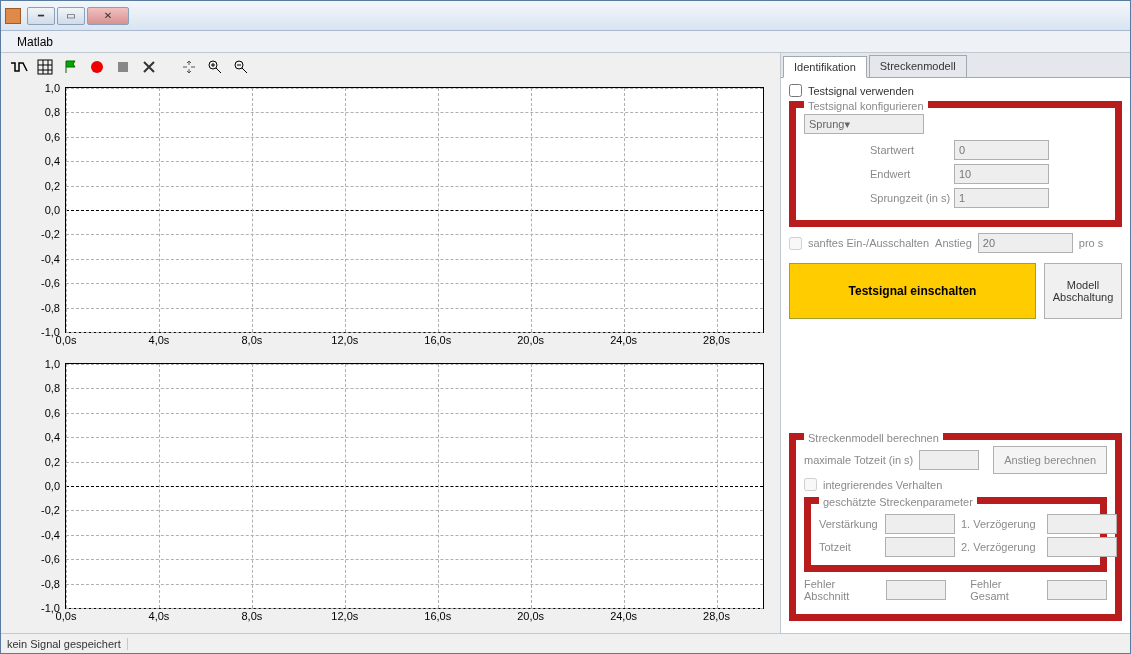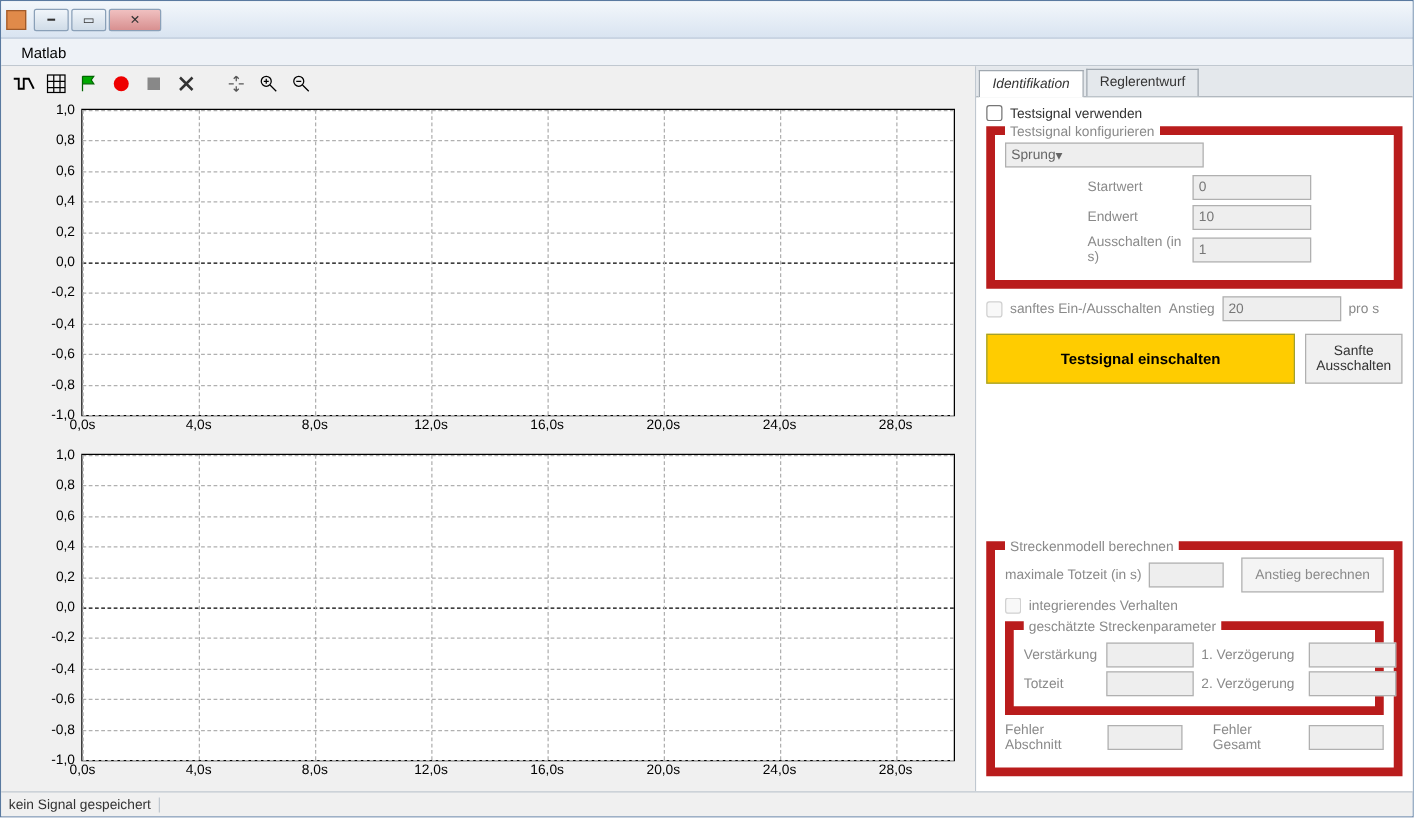--- a/index.html
+++ b/index.html
@@ -22,33 +22,33 @@
 .chart-inner { position: absolute; left: 60px; right: 12px; top: 6px; bottom: 20px; border: 1px solid #000; background: #fff; }
 .grid-h, .grid-v { position: absolute; border-color: #b0b0b0; }
 .grid-h { left: 0; right: 0; border-top: 1px dashed #b0b0b0; }
 .grid-v { top: 0; bottom: 0; border-left: 1px dashed #b0b0b0; }
 .zero-line { position: absolute; left: 0; right: 0; border-top: 1px dashed #000; }
 .y-label { position: absolute; right: 100%; padding-right: 6px; font-size: 11px; color: #000; transform: translateY(-50%); white-space: nowrap; }
 .x-label { position: absolute; top: 100%; padding-top: 2px; font-size: 11px; color: #000; transform: translateX(-50%); white-space: nowrap; }
 .right-pane { width: 350px; background: #f0f0f0; border-left: 1px solid #c0c8d0; display: flex; flex-direction: column; }
 .tabs { display: flex; border-bottom: 1px solid #a0a8b0; background: #e4e8ec; }
 .tab { padding: 4px 10px; font-size: 11px; border: 1px solid #a0a8b0; border-bottom: none; margin-top: 2px; margin-left: 2px; background: #e4e8ec; color: #333; }
-.tab.active { background: #fff; border-bottom: 1px solid #fff; position: relative; top: 1px; font-style: italic; }
+.tab.active { background: #fff; border-bottom: 1px solid #fff; position: relative; top: 1px; }
 .tab-content { flex: 1; background: #fff; padding: 6px 8px; display: flex; flex-direction: column; font-size: 11px; color: #333; }
 .row { display: flex; align-items: center; gap: 6px; margin-bottom: 4px; }
 .fieldset { border: 7px solid #b91c1c; padding: 6px 8px 8px 8px; margin-bottom: 6px; position: relative; }
 .fieldset.disabled { color: #8a8a8a; }
 .legend { position: absolute; top: -8px; left: 8px; background: #fff; padding: 0 4px; font-size: 11px; }
-.sel { width: 159px; height: 20px; border: 1px solid #b0b0b0; background: #eee; font-size: 11px; padding: 1px 4px; display: flex; align-items: center; justify-content: flex-start; color: #666; }
+.sel { width: 120px; height: 20px; border: 1px solid #b0b0b0; background: #eee; font-size: 11px; padding: 1px 4px; display: flex; align-items: center; justify-content: flex-start; color: #666; }
 .inp { width: 95px; height: 20px; border: 1px solid #b0b0b0; background: #eee; font-size: 11px; padding: 2px 4px; color: #777; }
 .form-row { display: flex; align-items: center; margin-bottom: 4px; }
 .form-row .lbl { width: 150px; text-align: left; padding-left: 66px; }
 .chk { width: 13px; height: 13px; }
 .btn-bar { display: flex; gap: 8px; margin-top: 6px; }
-.big-btn { height: 40px; border: 1px solid #a0a030; display: flex; align-items: center; justify-content: center; font-size: 12px; font-weight: bold; }
+.big-btn { height: 56px; border: 1px solid #a0a030; display: flex; align-items: center; justify-content: center; font-size: 12px; font-weight: bold; }
 .big-btn.yellow { flex: 1; background: #ffcc00; color: #000; }
 .big-btn.grey { width: 78px; background: #f0f0f0; color: #333; font-weight: normal; font-size: 11px; border-color: #b0b0b0; text-align: center; padding: 2px; }
 .spacer { flex: 1; }
 .sml-btn { height: 28px; padding: 2px 10px; border: 1px solid #b0b0b0; background: #f4f4f4; font-size: 11px; display: flex; align-items: center; }
 .param-grid { display: grid; grid-template-columns: 60px 70px 80px 70px; gap: 3px 6px; align-items: center; margin-top: 4px; }
 .param-grid .inp { width: 70px; }
 .statusbar { height: 20px; background: #f0f0f0; border-top: 1px solid #c0c8d0; font-size: 11px; display: flex; align-items: center; padding: 0 6px; color: #333; }
 .statusbar .cell { border-right: 1px solid #c0c8d0; padding-right: 6px; }
 </style>
 </head>
@@ -206,21 +206,21 @@
               <div class="grid-v" style="left: 93.3333%;"></div>
               <div class="x-label" style="left: 93.3333%;">28,0s</div>
             </div>
         </div>
       </div>
     </div>
 
     <div class="right-pane">
       <div class="tabs">
         <div class="tab active">Identifikation</div>
-        <div class="tab">Reglerentwurf</div>
+        <div class="tab">Streckenmodell</div>
       </div>
       <div class="tab-content">
         <div class="row">
           <input type="checkbox" class="chk" style="">
           <span>Testsignal verwenden</span>
         </div>
         <div class="fieldset disabled">
           <div class="legend">Testsignal konfigurieren</div>
           <div class="sel">
             <span>Sprung</span>
@@ -229,34 +229,34 @@
           <div style="height:6px"></div>
           <div class="form-row">
             <span class="lbl">Startwert</span>
             <input class="inp" disabled="" value="0" style="">
           </div>
           <div class="form-row">
             <span class="lbl">Endwert</span>
             <input class="inp" disabled="" value="10" style="">
           </div>
           <div class="form-row">
-            <span class="lbl">Ausschalten (in s)</span>
+            <span class="lbl">Sprungzeit (in s)</span>
             <input class="inp" disabled="" value="1" style="">
           </div>
         </div>
         <div class="row" style="color:#8a8a8a;">
           <input type="checkbox" class="chk" disabled="" style="">
           <span>sanftes Ein-/Ausschalten</span>
           <span>Anstieg</span>
           <input class="inp" disabled="" value="20" style="">
           <span>pro s</span>
         </div>
         <div class="btn-bar">
           <div class="big-btn yellow">Testsignal einschalten</div>
-          <div class="big-btn grey">Sanfte Ausschalten</div>
+          <div class="big-btn grey">Modell Abschaltung</div>
         </div>
 
         <div class="spacer"></div>
 
         <div class="fieldset disabled">
           <div class="legend">Streckenmodell berechnen</div>
           <div class="row">
             <span style="flex:1">maximale Totzeit (in s)</span>
             <input class="inp" style="width: 60px;" disabled="">
             <div class="sml-btn" style="margin-left:8px">Anstieg berechnen</div>

